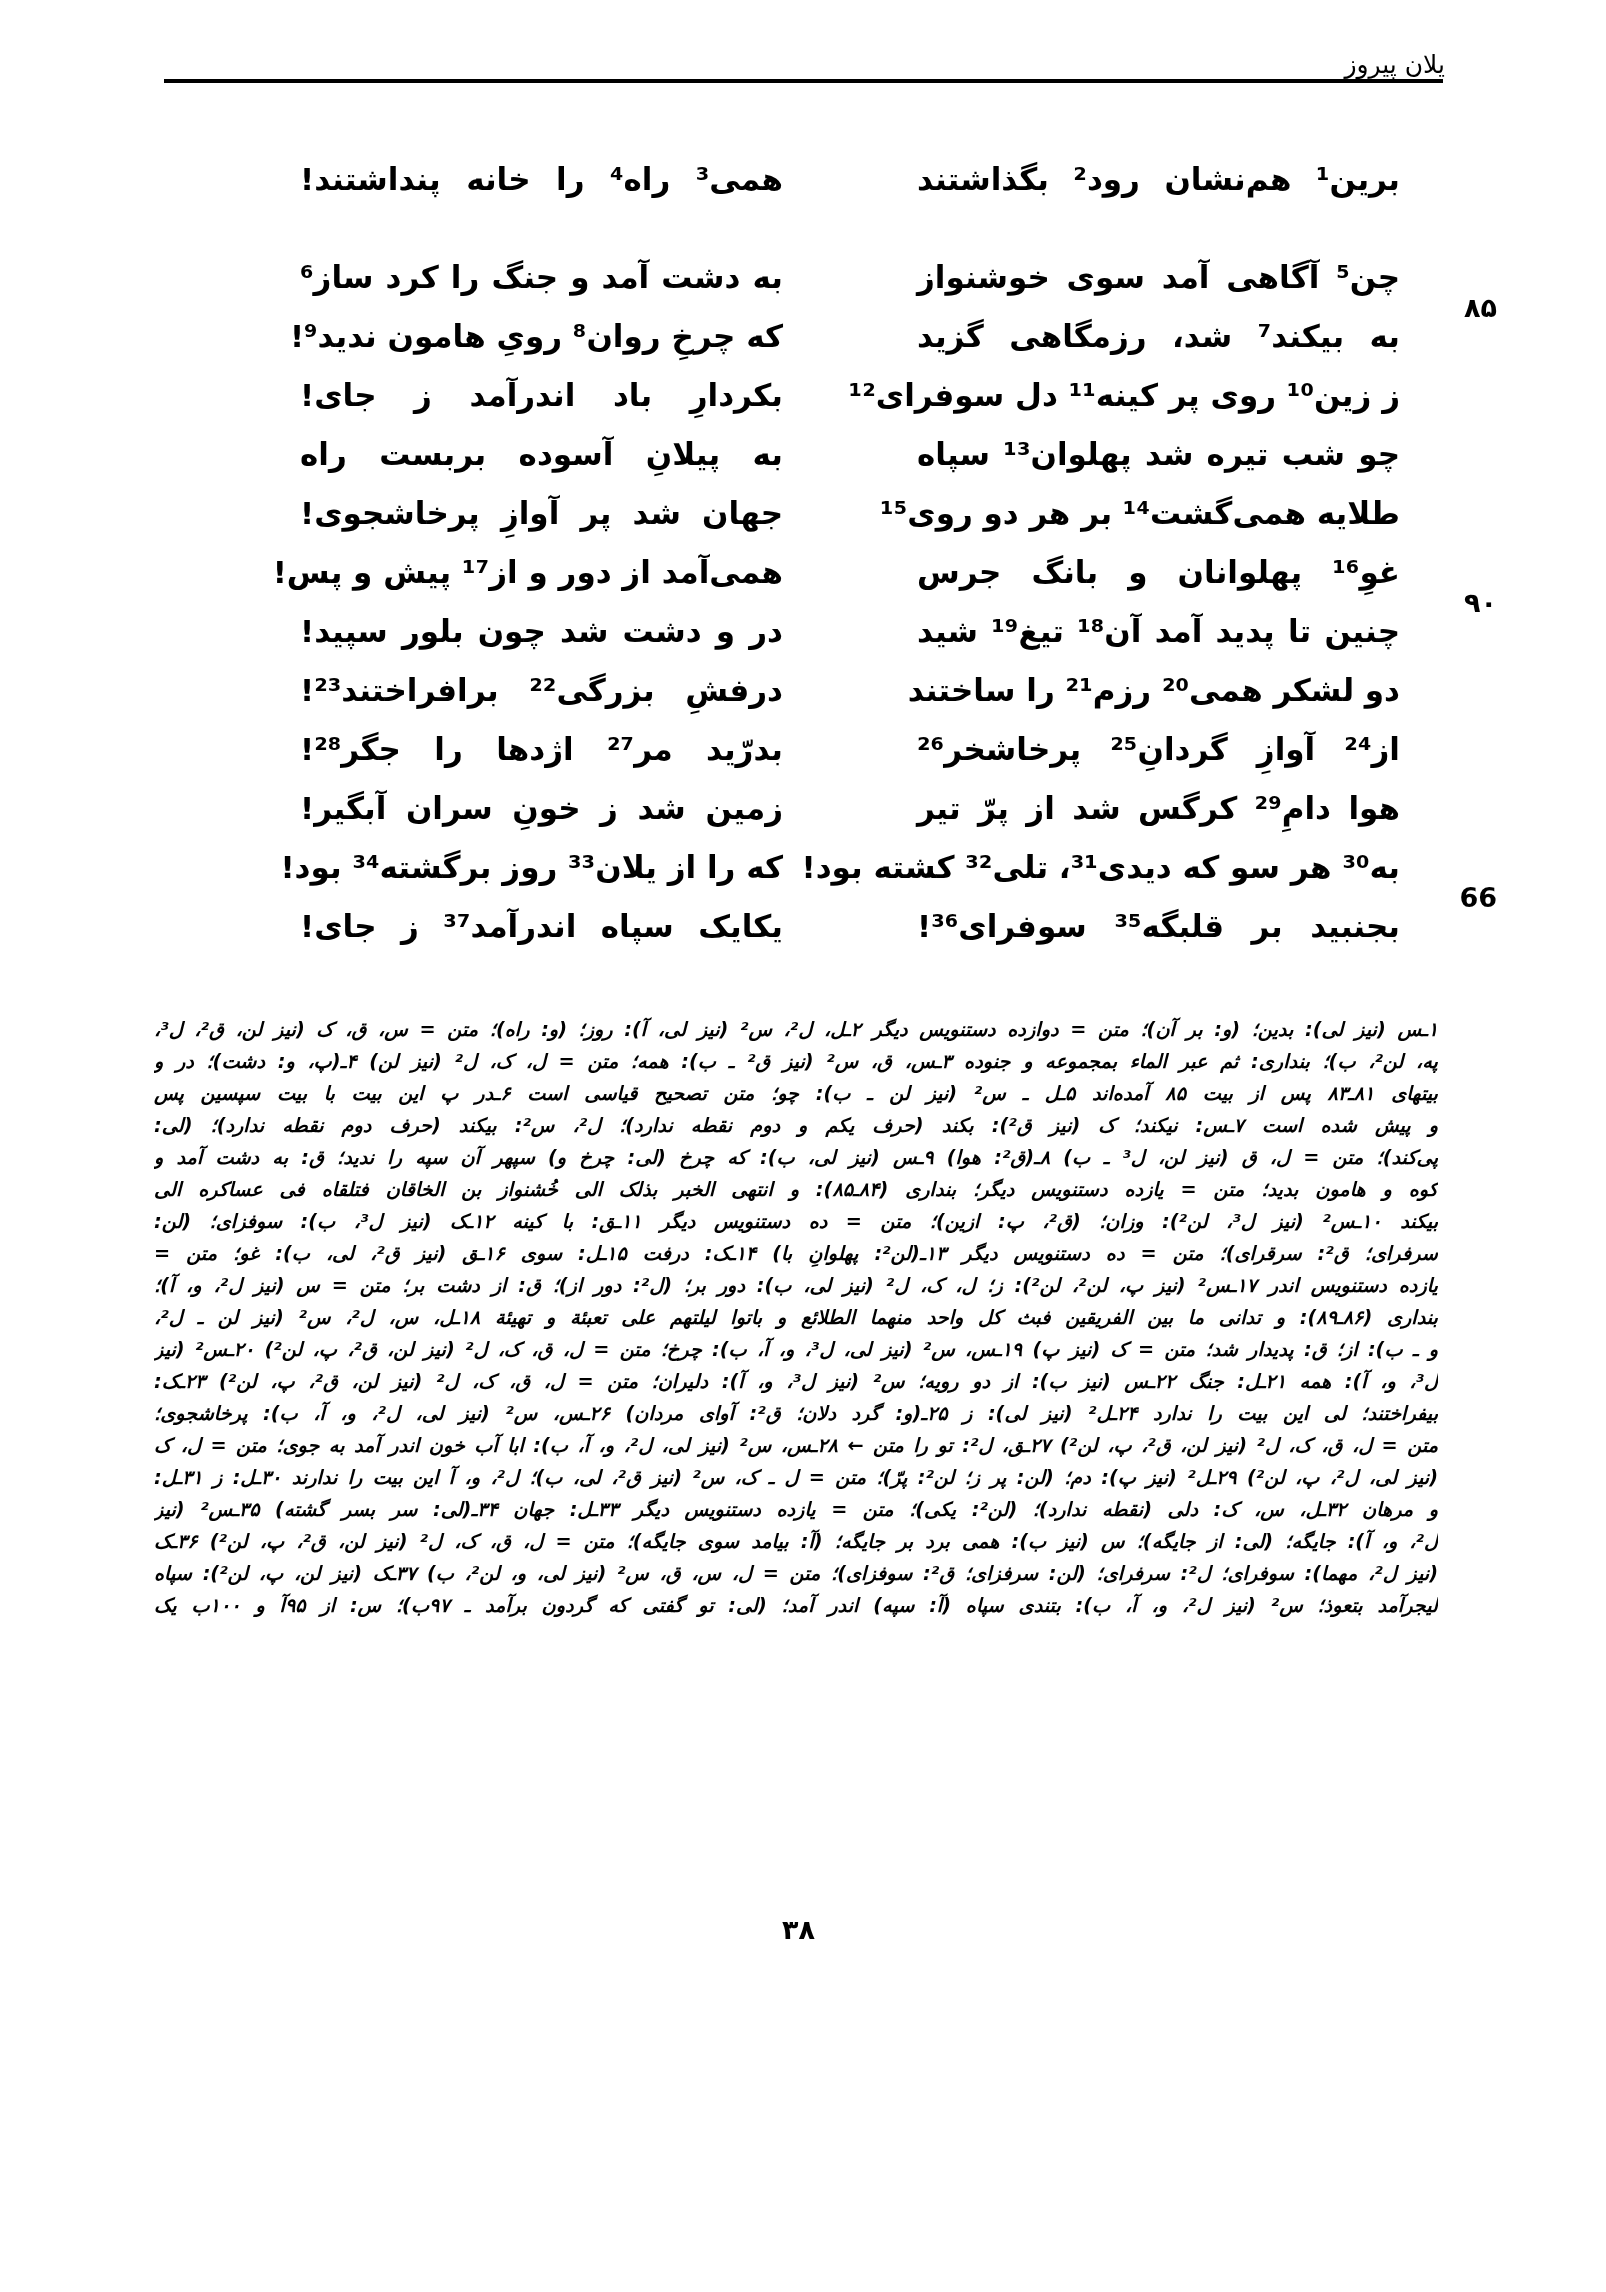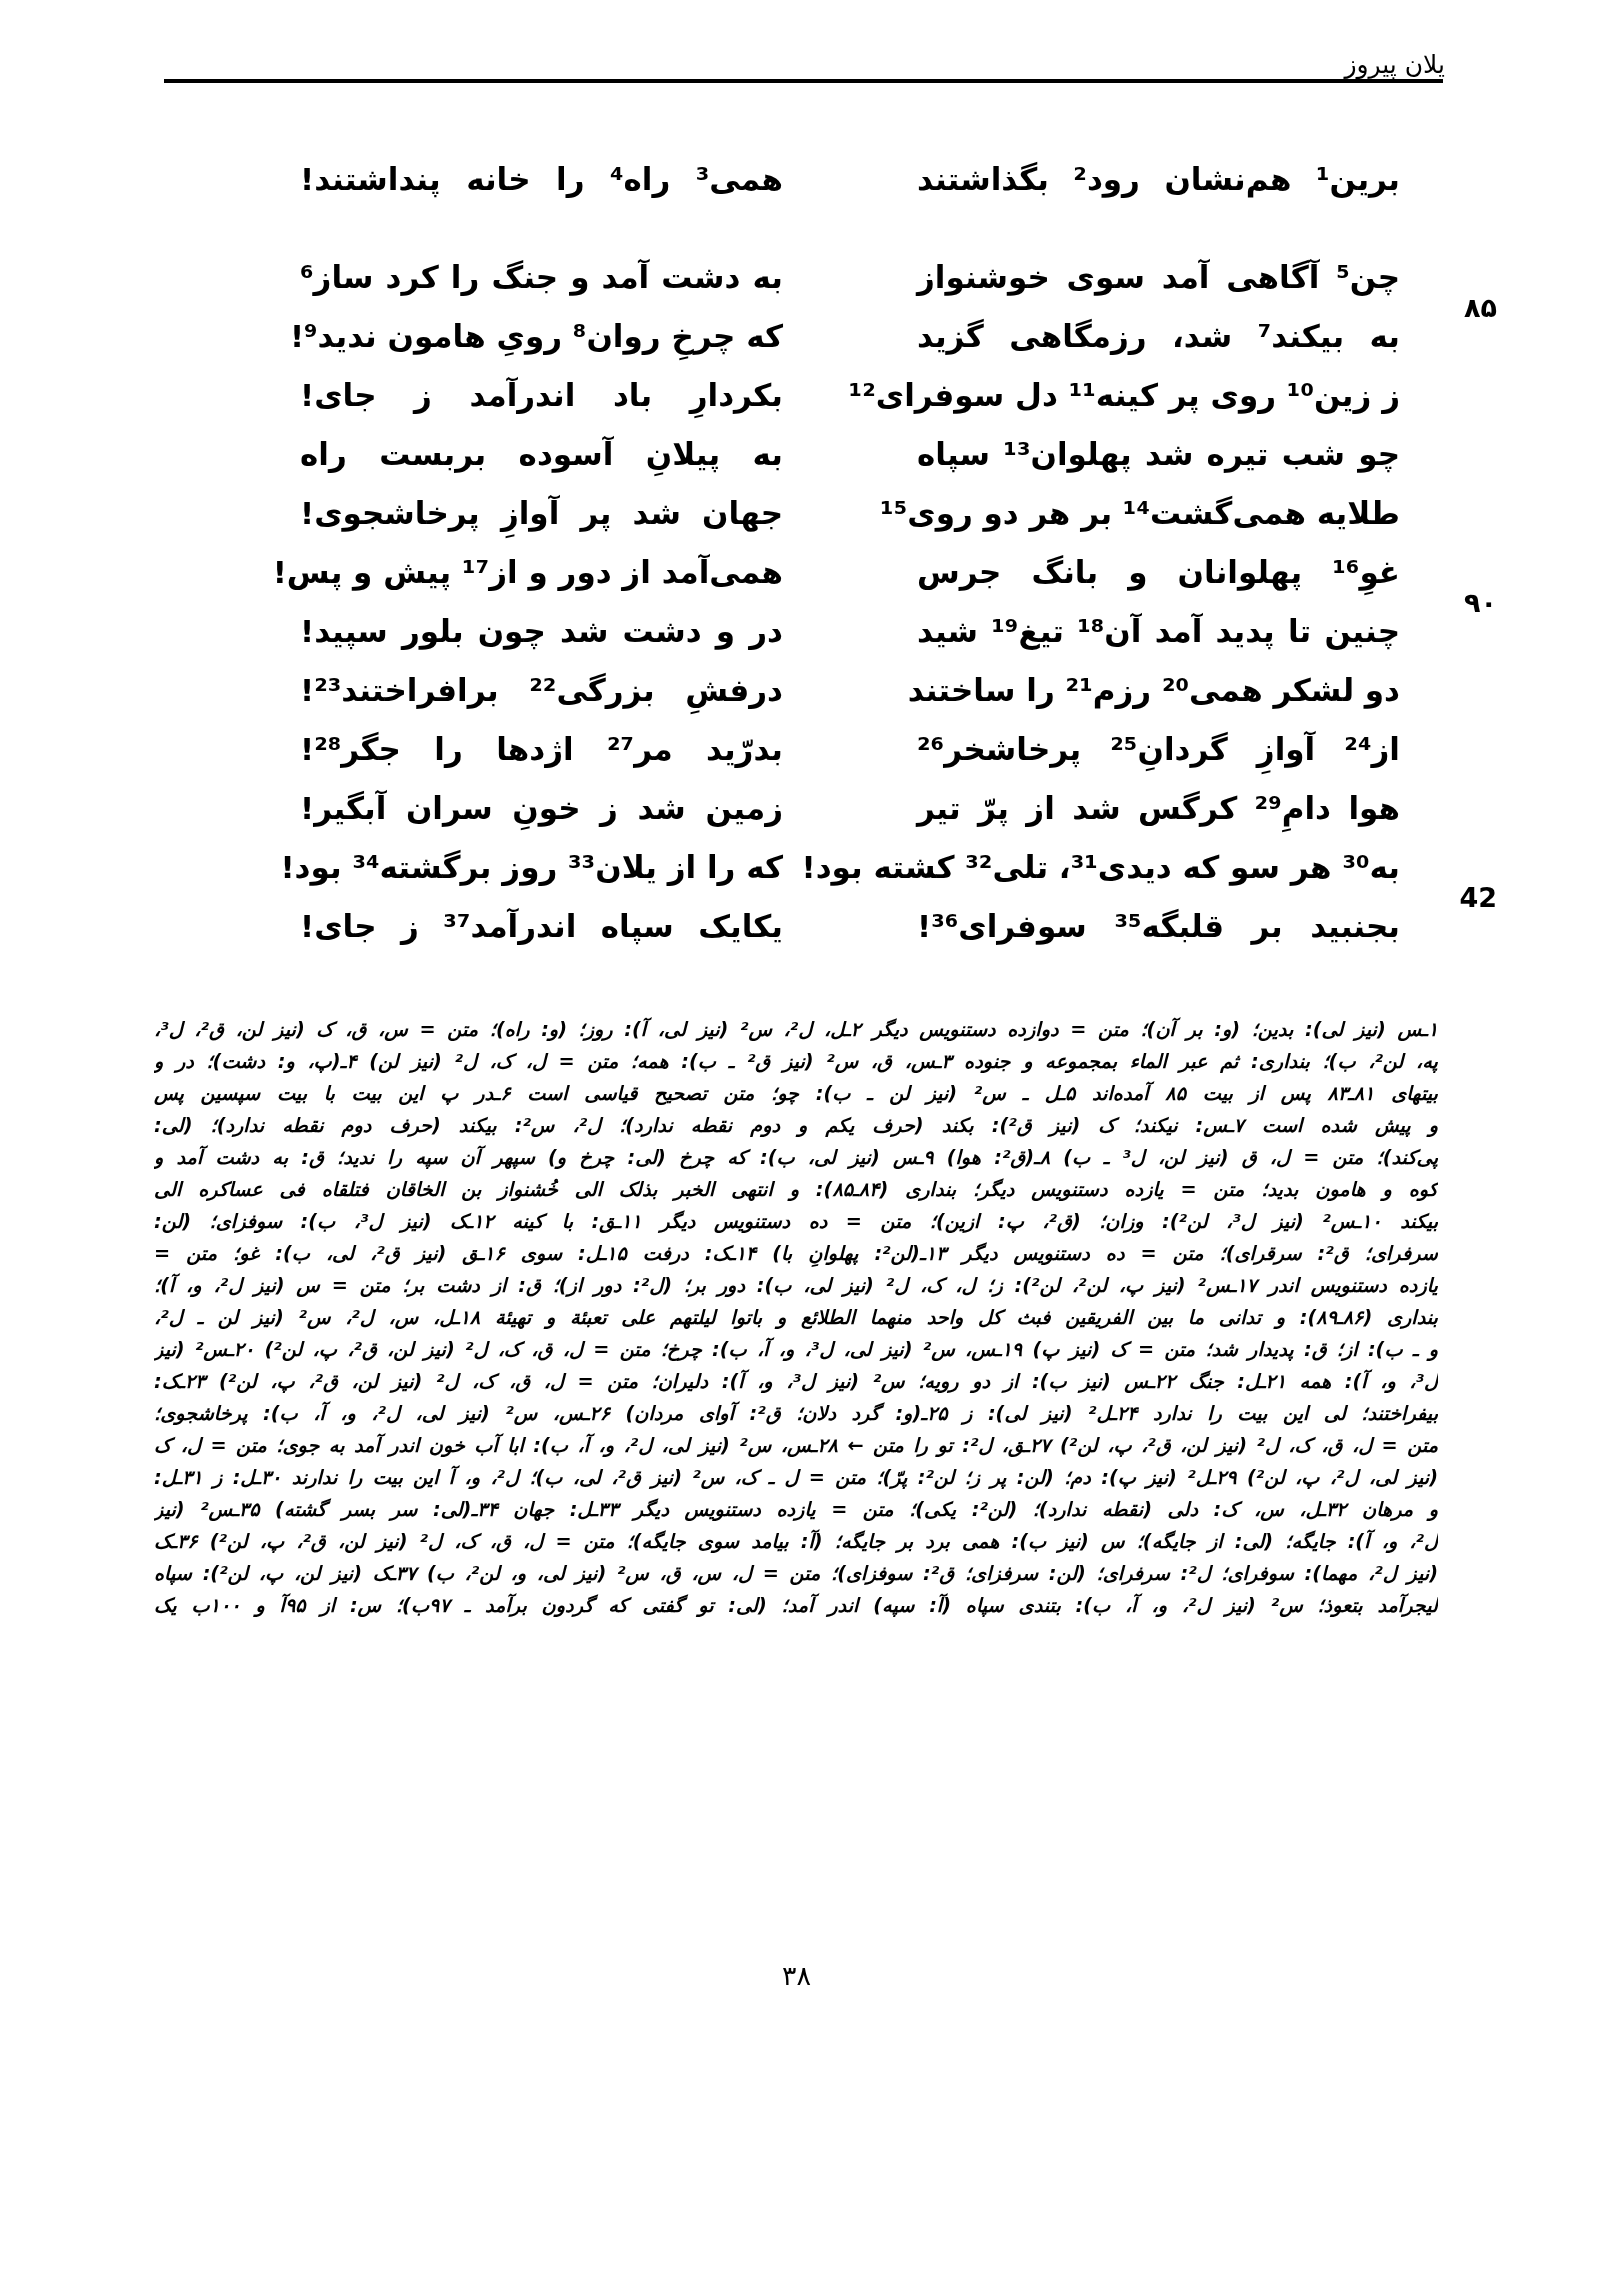--- a/index.html
+++ b/index.html
@@ -31,21 +31,21 @@
   }
   .hemistich.first { position: absolute; right: 97px; width: 483px; }
   .hemistich.second { position: absolute; right: 714px; width: 483px; }
   .footnotes {
     position: absolute; left: 154px; top: 1014px; width: 1284px; direction: rtl;
     font-size: 19.3px; font-weight: bold; line-height: 32px; text-align: justify; font-style: italic;
   }
   .footnotes .fn-line { display: block; white-space: nowrap; overflow: hidden; text-align: justify; text-align-last: justify; }
   .footnotes .fn-line.last { text-align-last: right; }
   .page-number {
-    position: absolute; left: 782px; top: 1960px; font-size: 27px; font-weight: normal;
+    position: absolute; left: 782px; top: 1914px; font-size: 27px; font-weight: bold;
   }
 </style>
 </head>
 <body>
 
 <div class="running-head">یلان پیروز</div>
 <div class="header-rule"></div>
 
 <div class="verse-area">
   <div class="verse-row gap">
@@ -102,21 +102,21 @@
     <span class="verse-num"></span>
     <span class="hemistich first">هوا دامِ²⁹ کرگس شد از پرّ تیر</span>
     <span class="hemistich second">زمین شد ز خونِ سران آبگیر!</span>
   </div>
   <div class="verse-row">
     <span class="verse-num"></span>
     <span class="hemistich first">به³⁰ هر سو که دیدی³¹، تلی³² کشته بود!</span>
     <span class="hemistich second">که را از یلان³³ روز برگشته³⁴ بود!</span>
   </div>
   <div class="verse-row">
-    <span class="verse-num">42</span>
+    <span class="verse-num">66</span>
     <span class="hemistich first">بجنبید بر قلبگه³⁵ سوفرای³⁶!</span>
     <span class="hemistich second">یکایک سپاه اندرآمد³⁷ ز جای!</span>
   </div>
 </div>
 
 <div class="footnotes">
   <span class="fn-line">۱ـس (نیز لی): بدین؛ (و: بر آن)؛ متن = دوازده دستنویس دیگر  ۲ـل، ل²، س² (نیز لی، آ): روز؛ (و: راه)؛ متن = س، ق، ک (نیز لن، ق²، ل³،</span>
   <span class="fn-line">په، لن²، ب)؛ بنداری: ثم عبر الماء بمجموعه و جنوده  ۳ـس، ق، س² (نیز ق² ـ ب): همه؛ متن = ل، ک، ل² (نیز لن)  ۴ـ(پ، و: دشت)؛ در و</span>
   <span class="fn-line">بیتهای ۸۱ـ۸۳ پس از بیت ۸۵ آمده‌اند  ۵ـل ـ س² (نیز لن ـ ب): چو؛ متن تصحیح قیاسی است  ۶ـدر پ این بیت با بیت سپسین پس</span>
   <span class="fn-line">و پیش شده است  ۷ـس: نیکند؛ ک (نیز ق²): بکند (حرف یکم و دوم نقطه ندارد)؛ ل²، س²: بیکند (حرف دوم نقطه ندارد)؛ (لی:</span>

